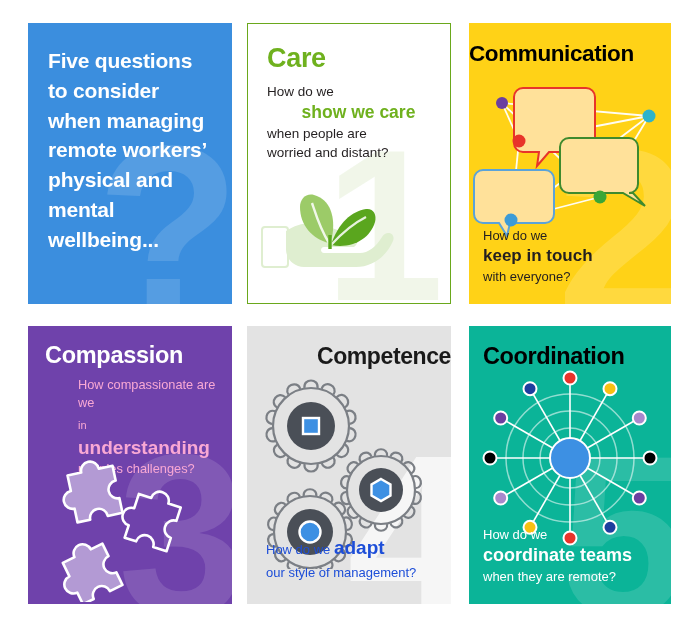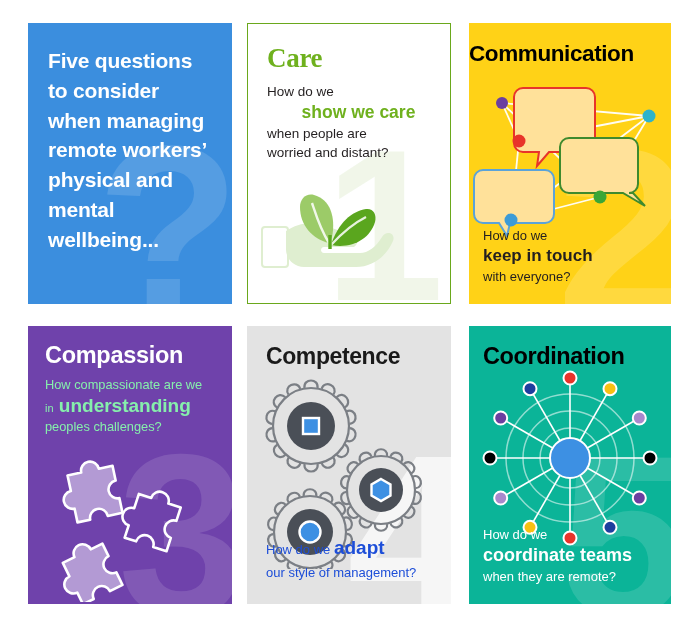--- a/index.html
+++ b/index.html
@@ -16,51 +16,51 @@
   
   #card-intro{left:28px;top:23px;width:204px;height:281px;background:#3b8ede;}
   #card-intro .wm{right:-8px;bottom:-42px;font-size:235px;color:#ffffff;opacity:.13;}
   .intro-text{position:relative;z-index:2;padding:23px 18px 0 20px;color:#ffffff;
       font-weight:700;font-size:21px;line-height:1.42;letter-spacing:-.2px;}
 
   
   #card-care{left:247px;top:23px;width:204px;height:281px;background:#ffffff;border:1px solid #6aa81c;}
   #card-care .wm{right:6px;bottom:-30px;font-size:215px;color:#6aa81c;opacity:.09;}
   .care-head{position:relative;z-index:2;padding:19px 0 0 19px;color:#6fb11e;
-      font-weight:700;font-size:27px;letter-spacing:-.3px;font-family:Liberation Serif, serif;}
+      font-weight:700;font-size:27px;letter-spacing:-.3px;}
   .care-body{position:relative;z-index:2;padding:8px 0 0 19px;color:#231f20;
       font-size:13.5px;line-height:1.42;font-weight:400;}
   .care-body .hi{display:block;color:#6fb11e;font-weight:700;font-size:17.5px;line-height:1.3;text-align:center;}
   .care-art{position:absolute;left:12px;bottom:22px;z-index:2;}
 
   
   #card-comm{left:469px;top:23px;width:202px;height:281px;background:#ffd217;}
   #card-comm .wm{right:-18px;bottom:-48px;font-size:238px;color:#ffffff;opacity:.17;}
   .comm-head{position:relative;z-index:2;padding:18px 0 0 0;color:#000000;
       font-weight:700;font-size:22.5px;letter-spacing:-.4px;}
   .comm-art{position:absolute;left:0;top:52px;z-index:2;}
   .comm-foot{position:absolute;left:14px;bottom:18px;z-index:3;color:#231f20;
       font-size:13px;line-height:1.42;}
   .comm-foot .hi{display:block;font-weight:700;font-size:17px;line-height:1.3;}
 
   
   #card-compassion{left:28px;top:326px;width:204px;height:278px;background:#6f42ab;}
   #card-compassion .wm{right:-14px;bottom:-46px;font-size:230px;color:#ffffff;opacity:.12;}
   .cp-head{position:relative;z-index:2;padding:16px 0 0 17px;color:#ffffff;
       font-weight:700;font-size:23.5px;letter-spacing:-.3px;}
-  .cp-body{position:relative;z-index:2;padding:7px 10px 0 17px;color:#86efac;
-      font-size:12.8px;line-height:1.38;}
+  .cp-body{position:relative;z-index:2;padding:7px 10px 0 17px;color:#f9a8d4;
+      font-size:12.8px;line-height:1.38;margin-left:33px;}
   .cp-body .hi{display:block;font-weight:700;font-size:19px;line-height:1.28;}
   .cp-art{position:absolute;left:24px;top:116px;z-index:2;}
 
   
   #card-competence{left:247px;top:326px;width:204px;height:278px;background:#e3e3e3;}
   #card-competence .wm{right:-22px;bottom:-44px;font-size:226px;color:#ffffff;opacity:.70;}
   .ct-head{position:relative;z-index:2;padding:17px 0 0 19px;color:#1a1a1a;
-      font-weight:700;font-size:23px;letter-spacing:-.4px;}
+      font-weight:700;font-size:23px;letter-spacing:-.4px;text-align:right;}
   .ct-art{position:absolute;left:6px;top:48px;z-index:2;}
   .ct-foot{position:absolute;left:19px;bottom:22px;z-index:3;color:#1d4ed8;
       font-size:13px;line-height:1.5;}
   .ct-foot .hi{font-weight:700;font-size:19px;}
 
   
   #card-coordination{left:469px;top:326px;width:202px;height:278px;background:#0bb498;}
   #card-coordination .wm{right:-16px;bottom:-46px;font-size:228px;color:#ffffff;opacity:.13;}
   .cd-head{position:relative;z-index:2;padding:17px 0 0 14px;color:#000000;
       font-weight:700;font-size:23.5px;letter-spacing:-.4px;}

